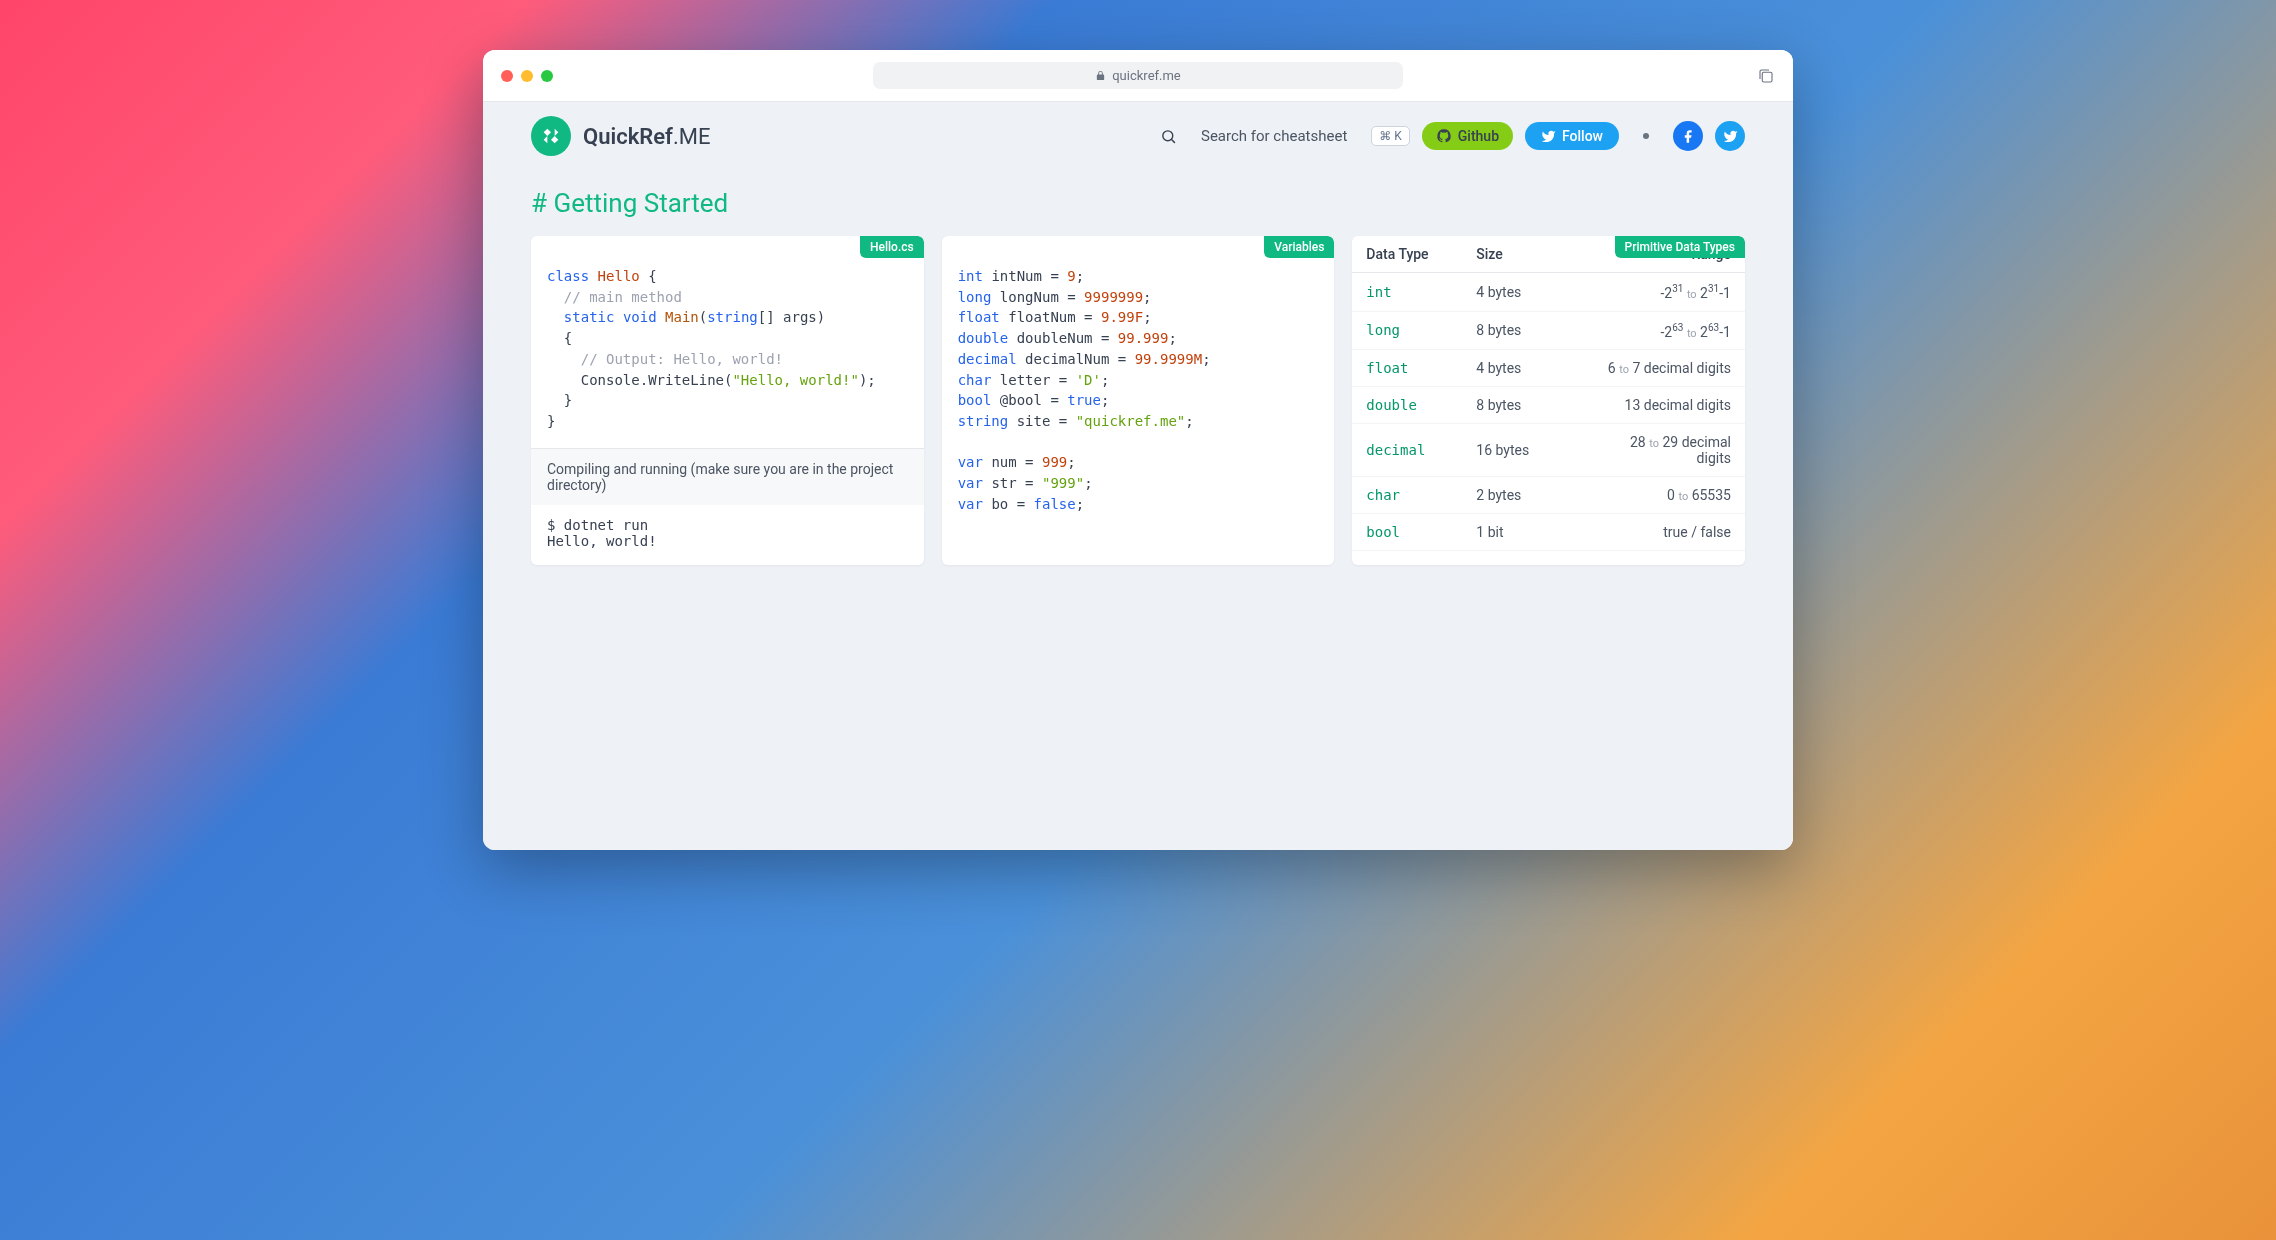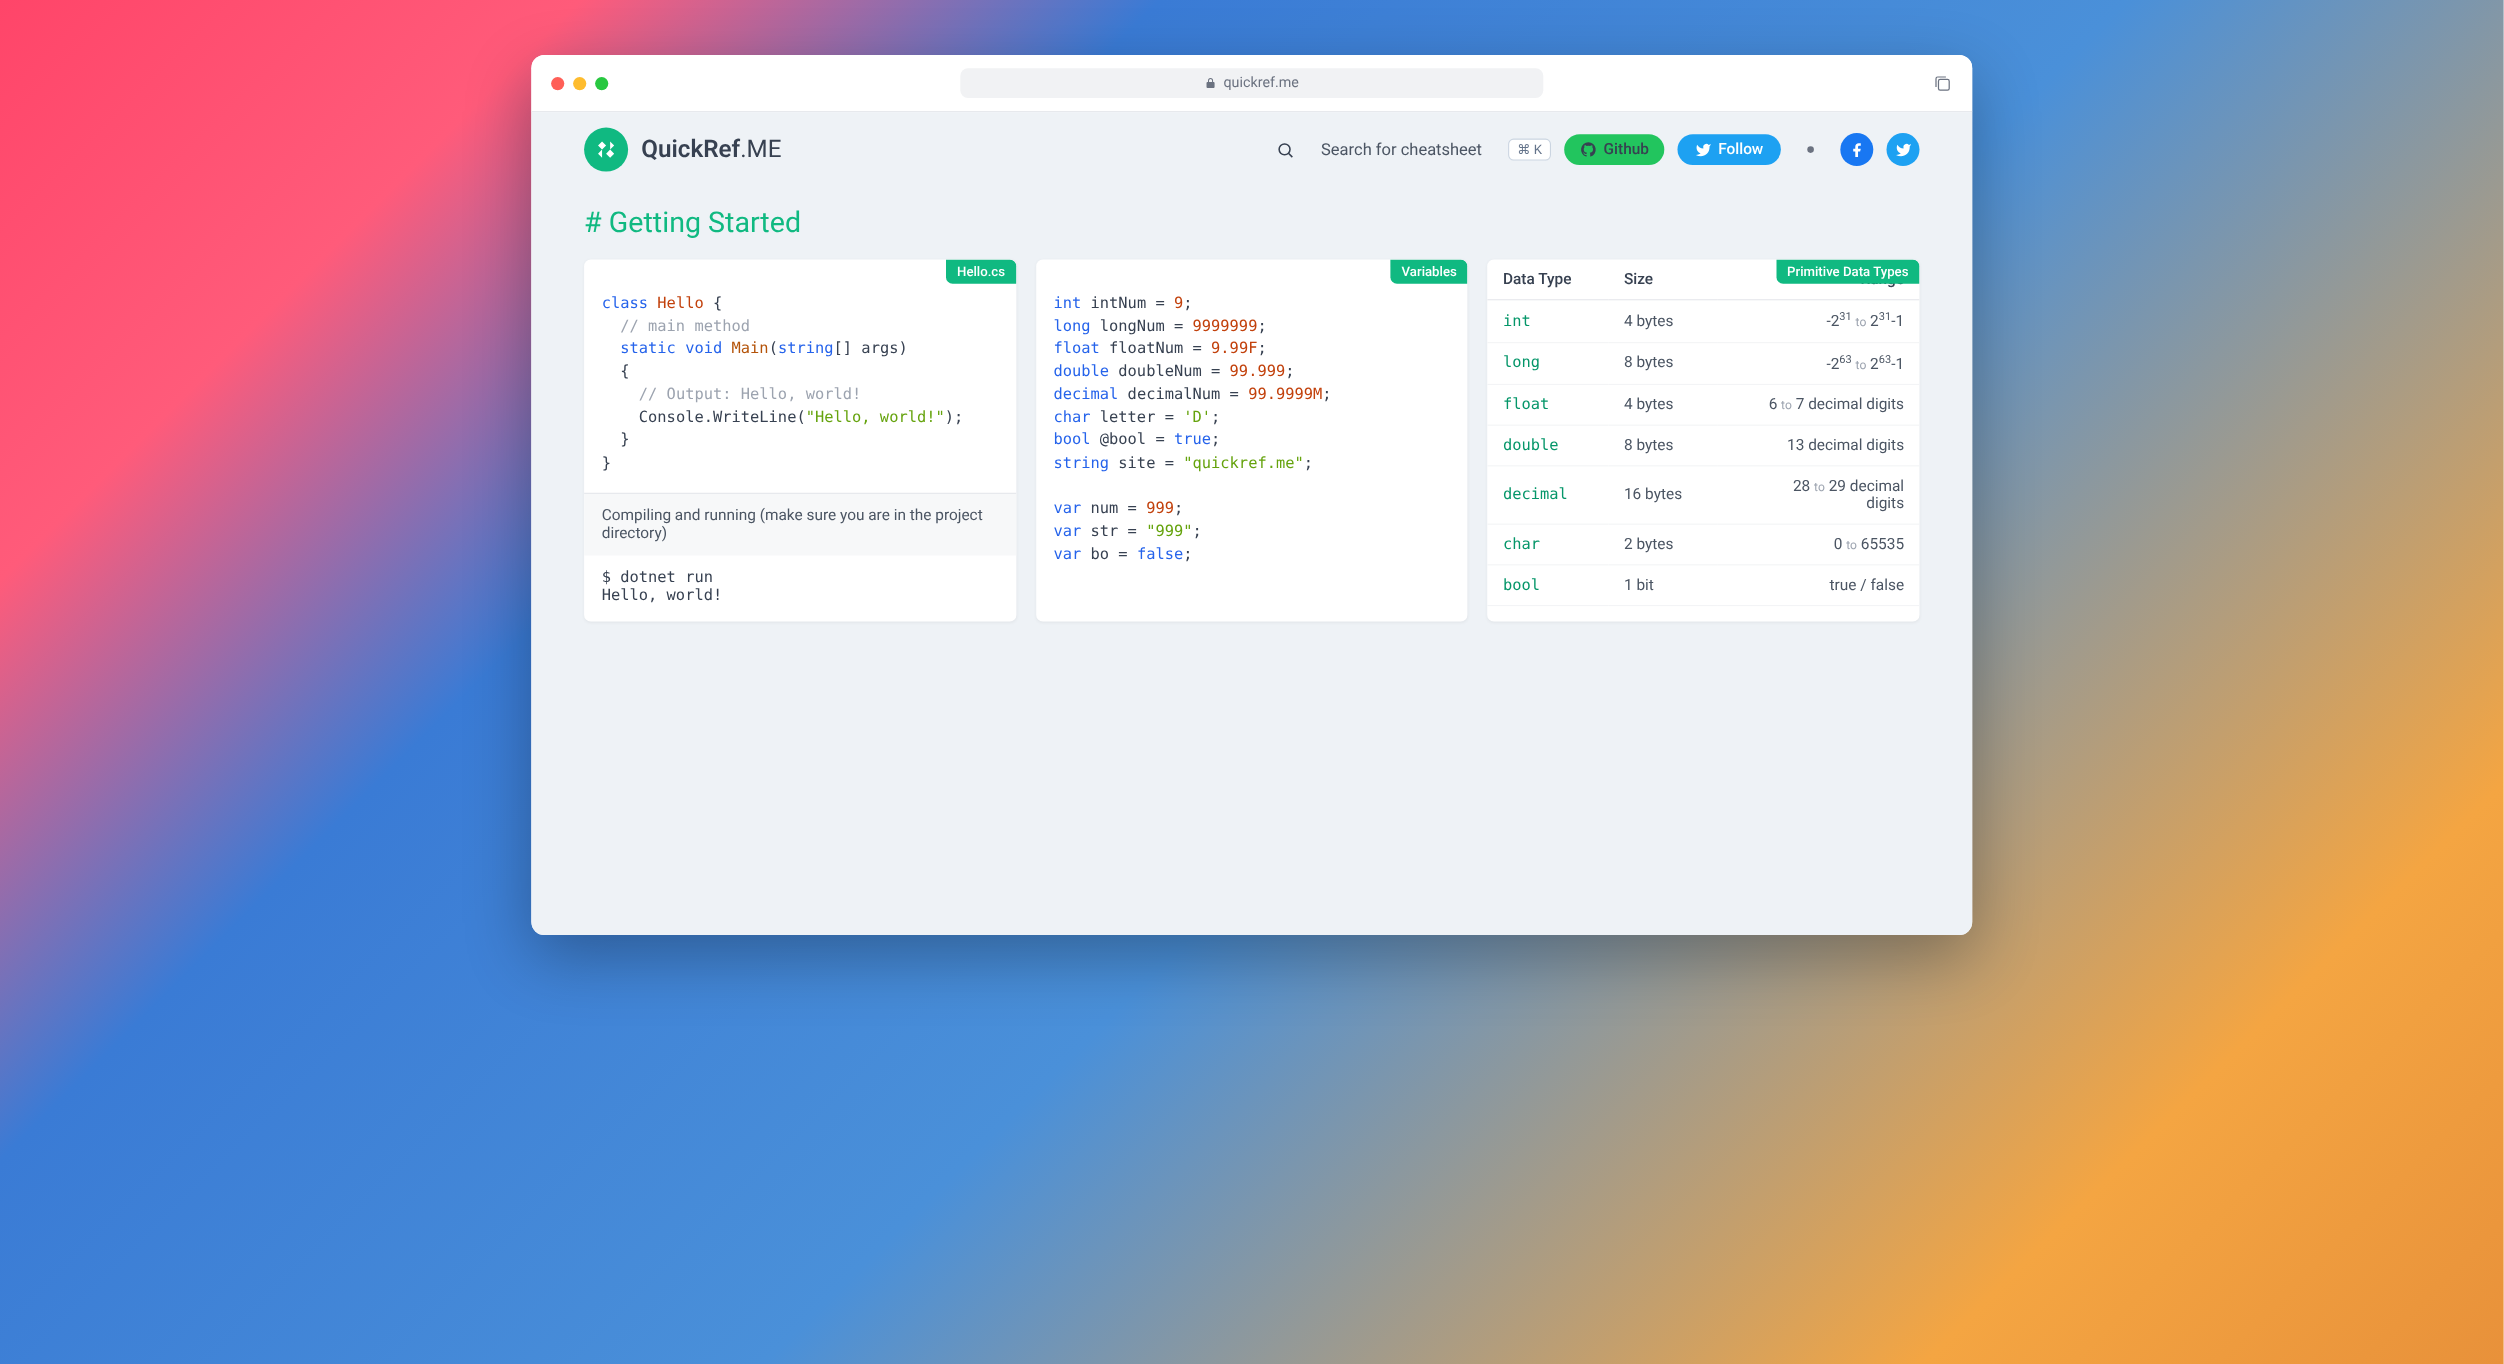--- a/index.html
+++ b/index.html
@@ -18,21 +18,21 @@
 .nav{display:flex;align-items:center;padding:14px 48px;justify-content:space-between}
 .brand{display:flex;align-items:center;gap:12px}
 .logo{width:40px;height:40px;background:#10b981;border-radius:50%;display:flex;align-items:center;justify-content:center}
 .logo svg{width:22px;height:22px;fill:#fff}
 .brand-name{font-size:22px;font-weight:600;color:#374151}
 .brand-name .thin{font-weight:400}
 .nav-r{display:flex;align-items:center;gap:12px}
 .search{display:flex;align-items:center;gap:24px;font-size:15px;color:#4b5563}
 .search svg{width:17px;height:17px;stroke:#374151;fill:none;stroke-width:2}
 .kbd{border:1px solid #cbd5e1;border-radius:5px;padding:2px 7px;font-size:12px;color:#64748b;background:#fff}
-.gh{background:#22c55e;border-radius:999px;padding:6px 14px;display:flex;align-items:center;gap:6px;font-size:14px;color:#374151;font-weight:500}
+.gh{background:#84cc16;border-radius:999px;padding:6px 14px;display:flex;align-items:center;gap:6px;font-size:14px;color:#374151;font-weight:500}
 .gh svg{width:16px;height:16px;fill:#374151}
 .follow{background:#1da1f2;color:#fff;border-radius:999px;padding:6px 16px;display:flex;align-items:center;gap:6px;font-size:14px;font-weight:500}
 .follow svg{width:15px;height:15px;fill:#fff}
 .theme{width:30px;height:30px;display:flex;align-items:center;justify-content:center;color:#6b7280}
 .theme svg{width:18px;height:18px;fill:#6b7280}
 .circ{width:30px;height:30px;border-radius:50%;display:flex;align-items:center;justify-content:center}
 .circ.fb{background:#1877f2}.circ.tw{background:#1da1f2}
 .circ svg{width:15px;height:15px;fill:#fff}
 .hero{text-align:center;padding:40px 20px 20px}
 .hero h1{font-size:42px;font-weight:400;color:#9ca3af}

